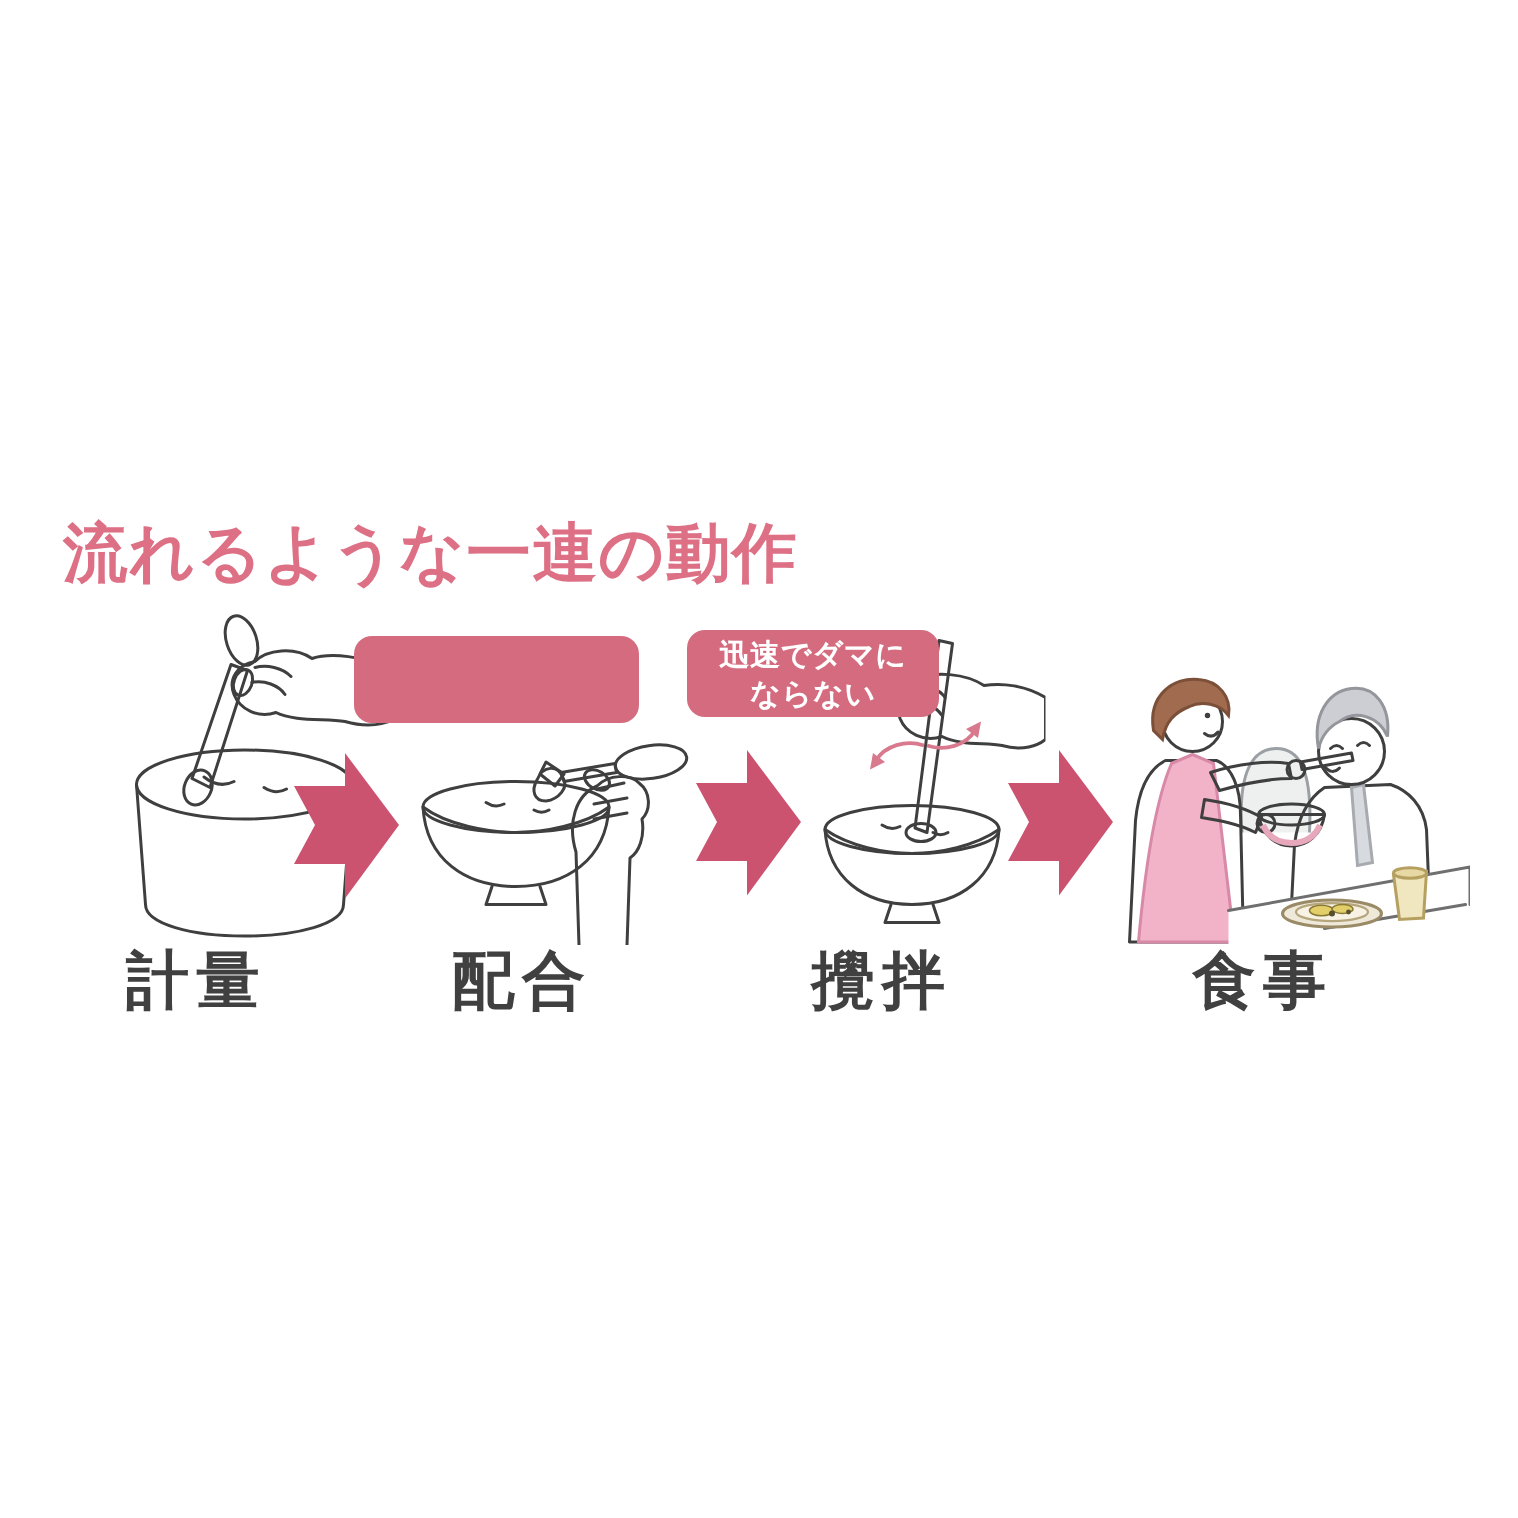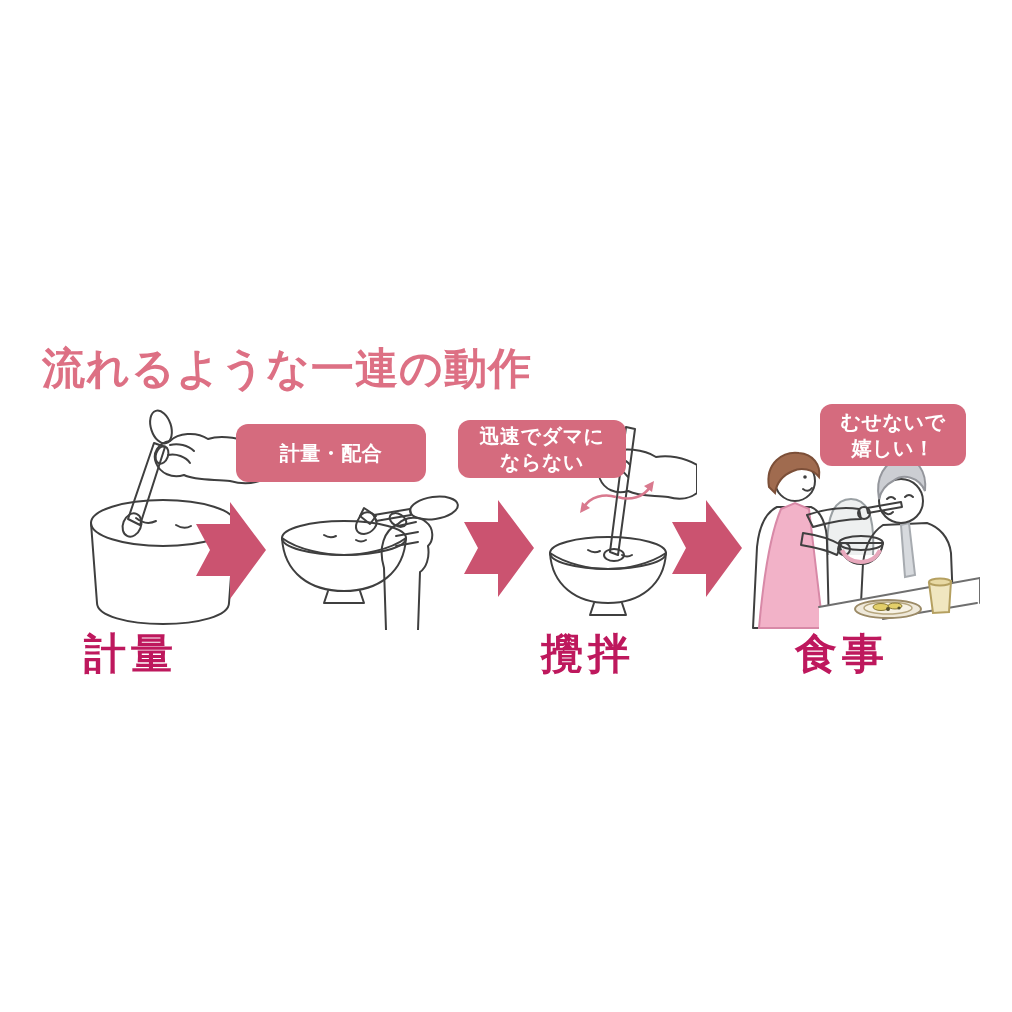--- a/index.html
+++ b/index.html
@@ -15,21 +15,21 @@
   .illus{position:absolute;}
   .arrow-svg{position:absolute;}
   .callout{
     position:absolute;background:#d56b7e;border-radius:12px;color:#ffffff;
     font-weight:700;text-align:center;display:flex;flex-direction:column;
     justify-content:center;line-height:26px;font-size:20px;letter-spacing:0.5px;
     z-index:5;
   }
   .step-label{
     position:absolute;top:626px;transform:translateX(-50%);
-    font-size:42px;font-weight:600;letter-spacing:5px;color:#be185d;white-space:nowrap;
+    font-size:42px;font-weight:600;letter-spacing:5px;color:#404040;white-space:nowrap;
   }
   svg{display:block;}
   .ln{stroke:#3f3f3f;stroke-width:2;fill:none;stroke-linecap:round;stroke-linejoin:round;}
 </style>
 </head>
 <body>
 
 <div class="canvas">
 
   <h1 class="title">流れるような一連の動作</h1>
@@ -75,21 +75,20 @@
       <ellipse cx="176" cy="30" rx="24" ry="11" transform="rotate(-8 176 30)" fill="#ffffff" class="ln"></ellipse>
     </g>
     <g>
       <path d="M128,152 L126,90 C120,70 126,52 140,46 C148,38 162,38 168,44 C176,50 176,62 170,68 C172,80 168,90 162,94 L160,152" fill="#fdf3ea" class="ln"></path>
       <path d="M140,48 L158,44 M138,58 L160,54 M138,68 L160,64" class="ln"></path>
       <ellipse cx="140" cy="42" rx="6" ry="9" transform="rotate(-60 140 42)" fill="#fdf3ea" class="ln"></ellipse>
     </g>
   </svg>
 
   <div class="callout" style="left:236px;top:424px;width:190px;height:58px">
-    <div>計量・配合</div>
   </div>
 
   <svg class="arrow-svg" style="left:464px;top:500px" width="70" height="97" viewBox="0 0 70 97">
     <polygon points="0,22 34,22 34,0 70,48 34,97 34,74 0,74 14,48" fill="#cb5370"></polygon>
   </svg>
 
   <div class="callout" style="left:458px;top:420px;width:168px;height:58px">
     <div>迅速でダマに</div>
     <div>ならない</div>
   </div>
@@ -168,22 +167,19 @@
       <circle cx="155" cy="166" r="2" fill="#55502e"></circle>
       <circle cx="166" cy="165" r="1.6" fill="#55502e"></circle>
     </g>
 
     <g>
       <path d="M196,140 L218,138 L216,169 L200,170 Z" fill="#f0e6c0" stroke="#b5a060" stroke-width="2"></path>
       <ellipse cx="207" cy="139" rx="11" ry="3.5" fill="#e8d9a4" stroke="#b5a060" stroke-width="2"></ellipse>
     </g>
   </svg>
 
-  <div class="callout" style="left:820px;top:404px;width:146px;height:62px">
-    <div>むせないで</div>
-    <div>嬉しい！</div>
-  </div>
 
   <div class="step-label" style="left:131px">計量</div>
+  <div class="step-label" style="left:348px">配合</div>
   <div class="step-label" style="left:842px">食事</div>
   <div class="step-label" style="left:588px">攪拌</div>
 
 </div>
 
 </body></html>

